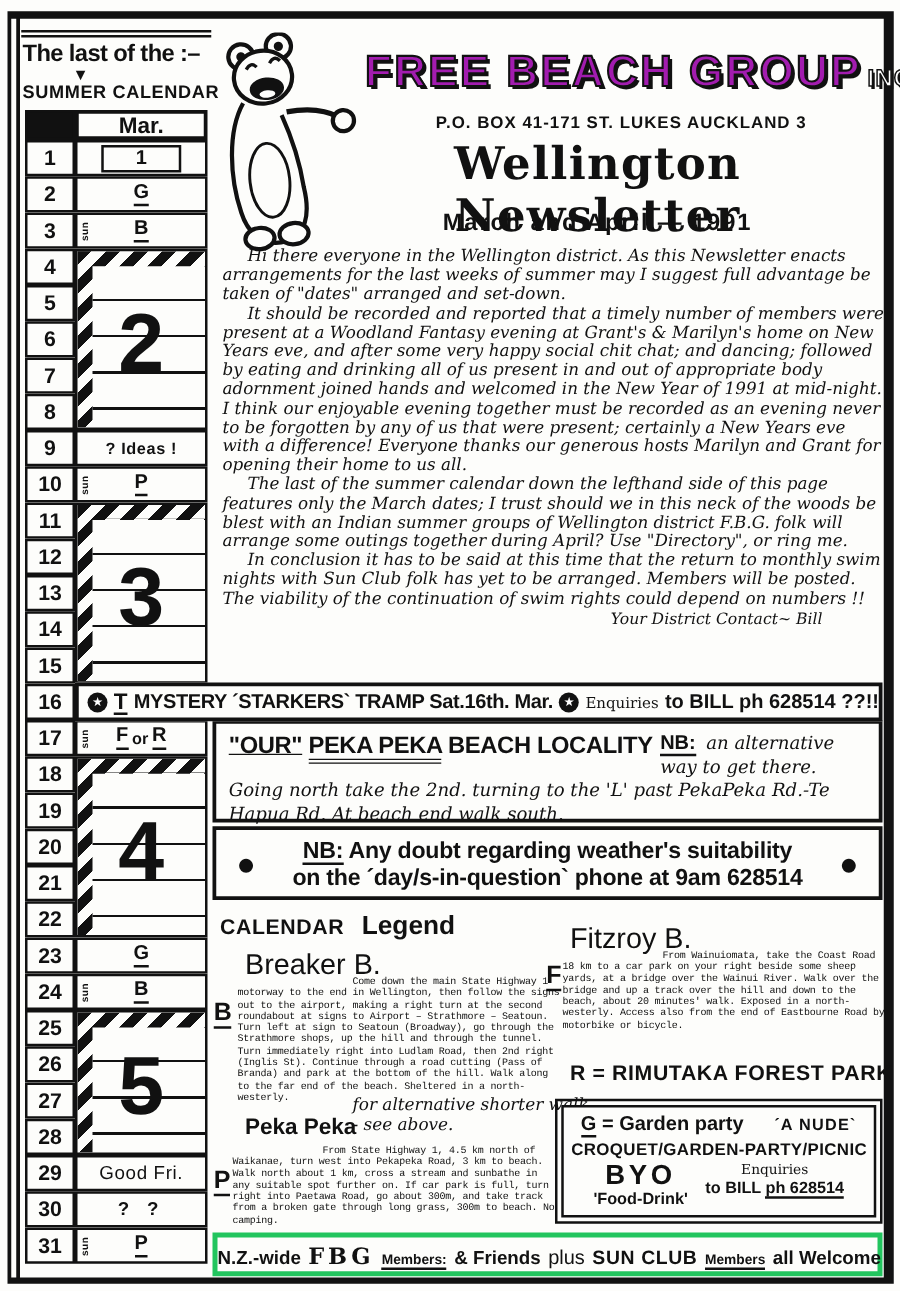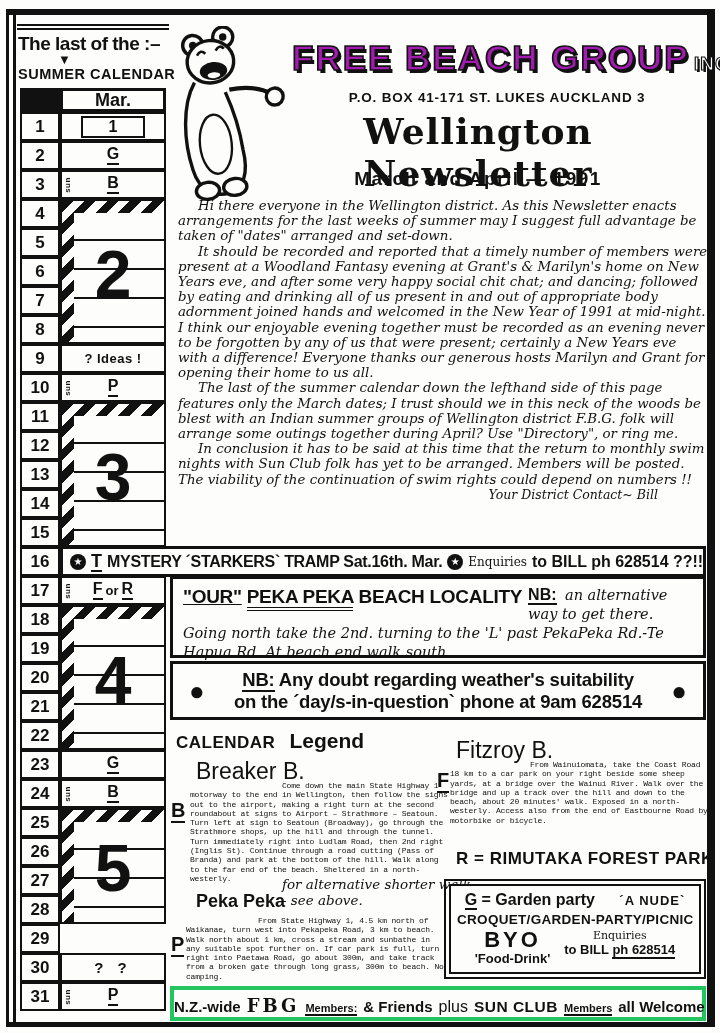--- a/index.html
+++ b/index.html
@@ -243,20 +243,23 @@
     <div class="cal-block" style="grid-area: 26 / 2 / span 4;">
       <div class="rowlines"></div>
       <div class="hatch-top"></div>
       <div class="hatch-left"></div>
       <div class="weeknum">5</div>
     </div>
     <div class="cal-day" style="grid-area: 27 / 1;">26</div>
     <div class="cal-day" style="grid-area: 28 / 1;">27</div>
     <div class="cal-day" style="grid-area: 29 / 1;">28</div>
     <div class="cal-day" style="grid-area: 30 / 1;">29</div>
+    <div class="cal-event" style="grid-area: 30 / 2;">
+      <div class="goodfri">Good Fri.</div>
+    </div>
     <div class="cal-day" style="grid-area: 31 / 1;">30</div>
     <div class="cal-event" style="grid-area: 31 / 2;">
       <div class="qq">? ?</div>
     </div>
     <div class="cal-day" style="grid-area: 32 / 1;">31</div>
     <div class="cal-event" style="grid-area: 32 / 2;">
       <div class="sun">sun</div>
       <div class="ul">P</div>
     </div>
   </div>

